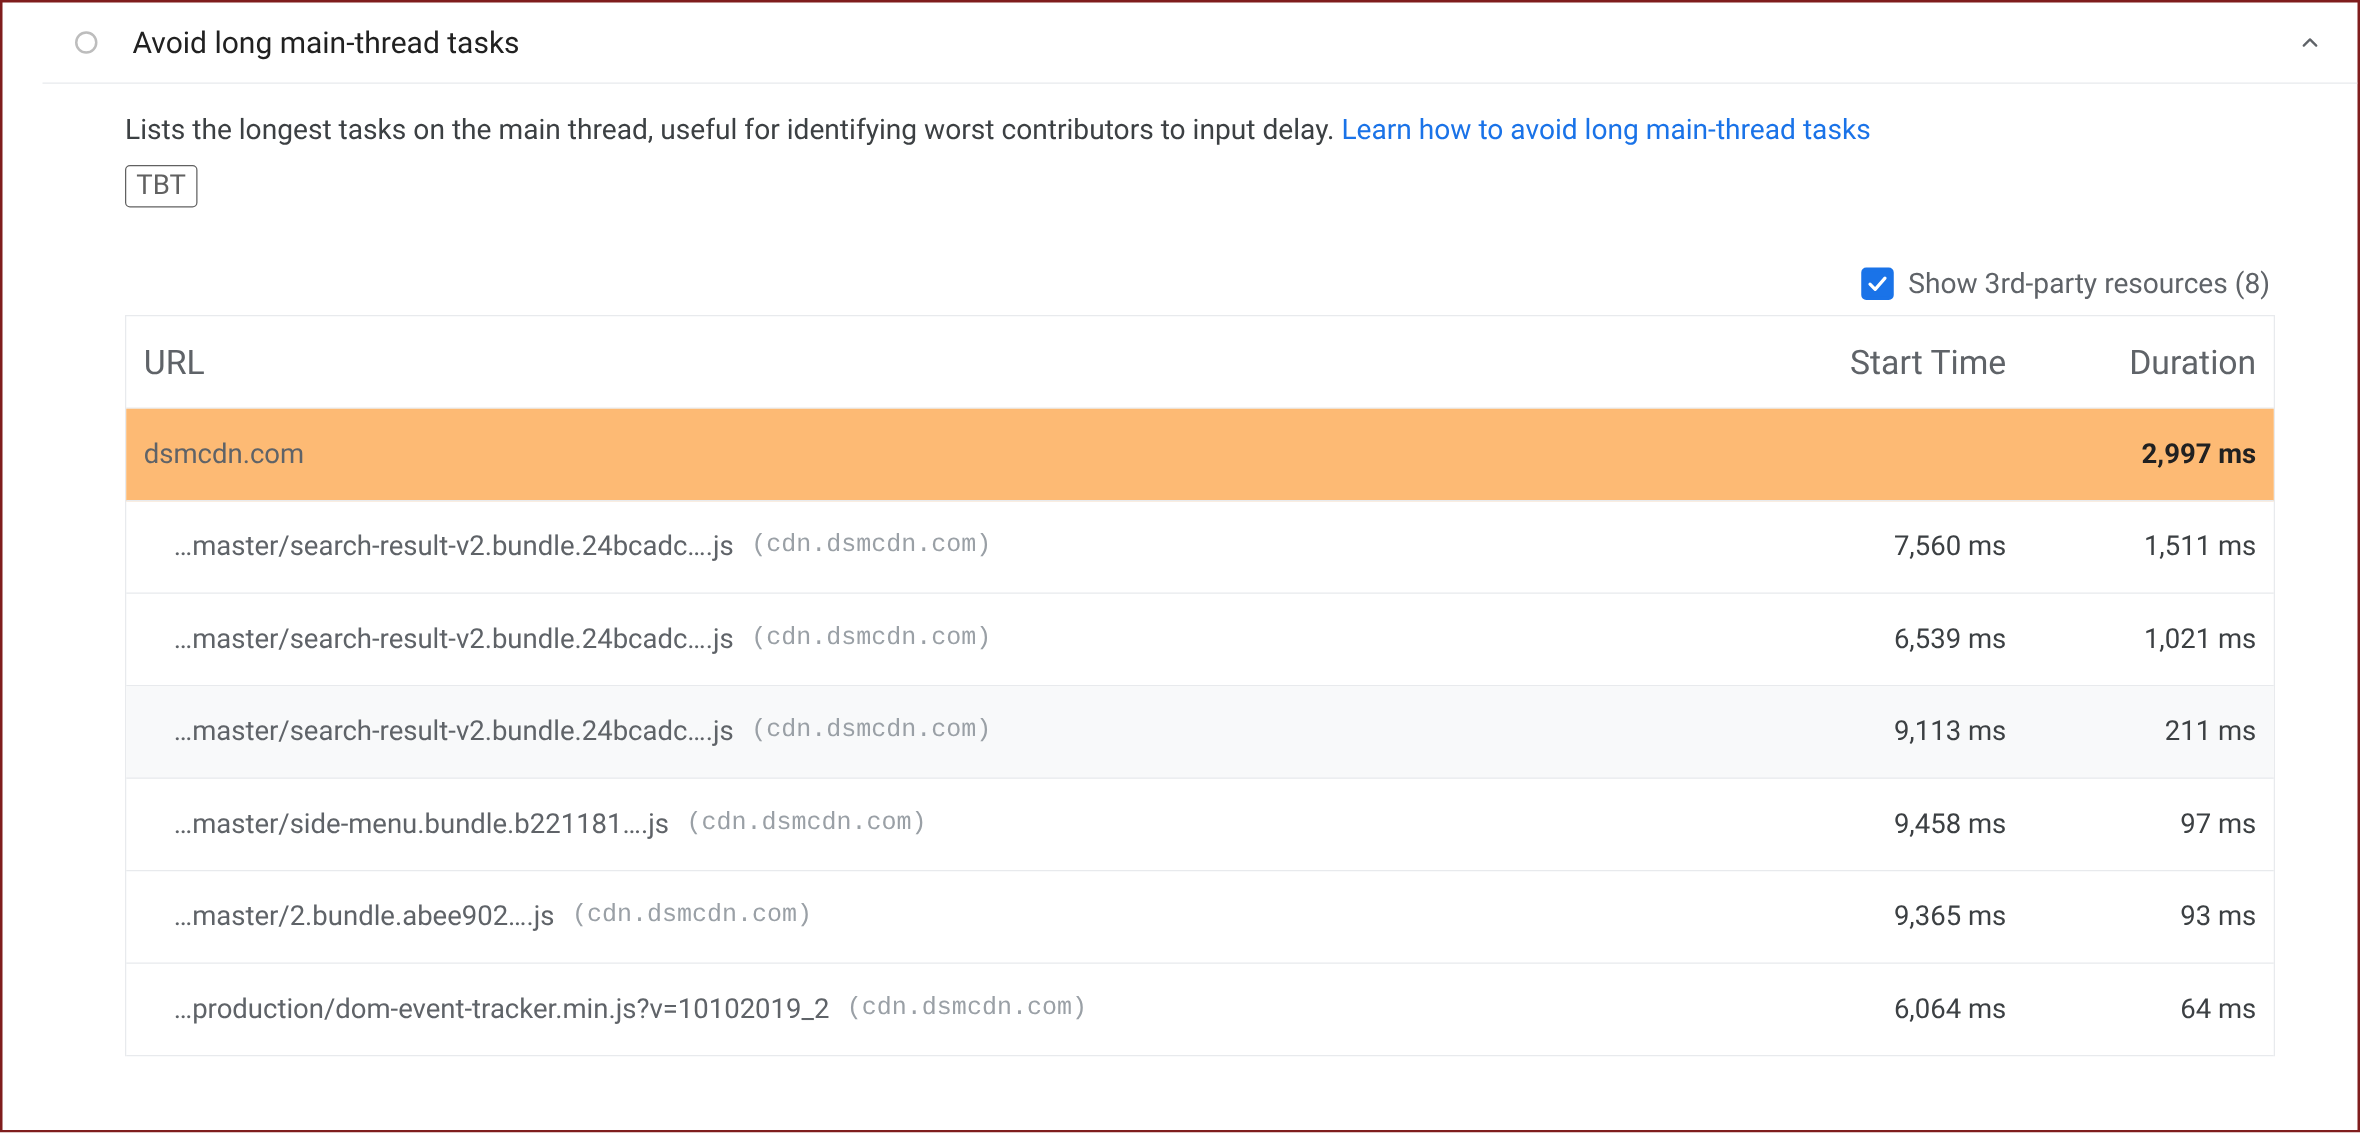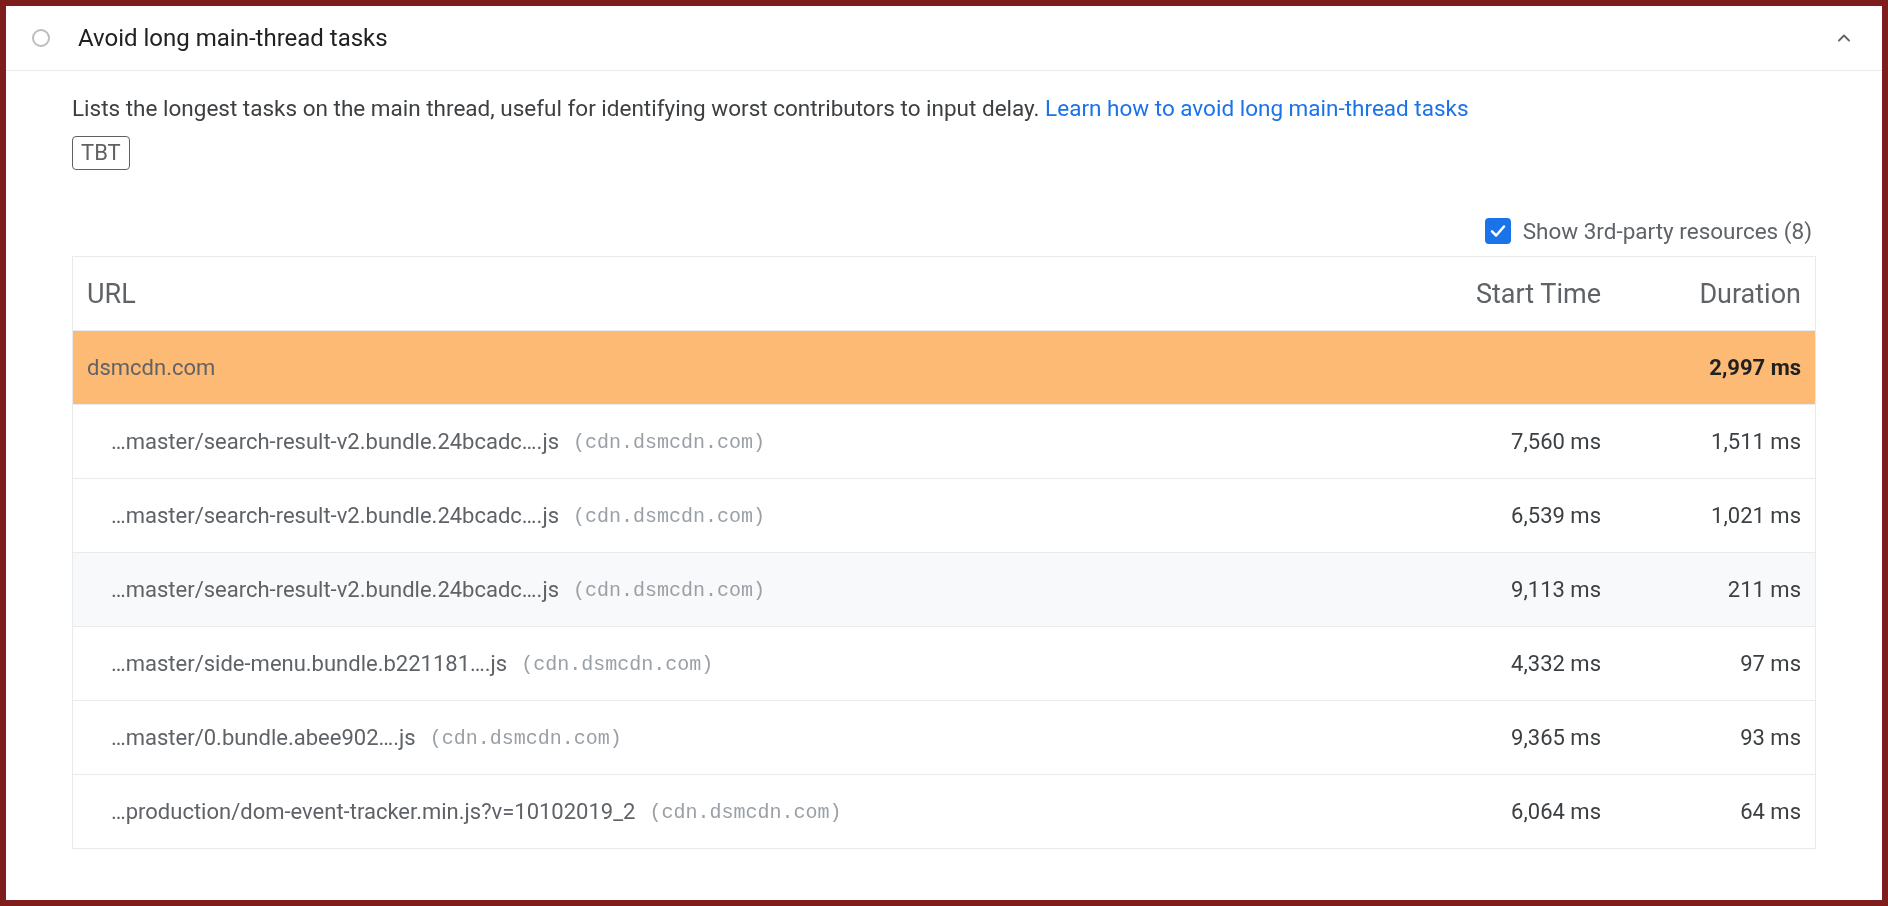--- a/index.html
+++ b/index.html
@@ -3,24 +3,25 @@
 <meta charset="utf-8">
 <style>
   * { box-sizing: border-box; }
   body {
     margin: 0;
     font-family: Roboto, "Helvetica Neue", Arial, sans-serif;
     background: #fff;
     color: #212121;
   }
   .panel {
-    border: 6px solid #7f1d1d;
+    border: 2px solid #7f1d1d;
     width: 1888px;
     height: 906px;
     overflow: hidden;
+    padding-left: 32px;
   }
   .header {
     display: flex;
     align-items: center;
     padding: 18px 28px 18px 26px;
     border-bottom: 1px solid #e8eaed;
   }
   .status-circle {
     width: 18px;
     height: 18px;
@@ -115,21 +116,21 @@
     border-bottom: 1px solid #e8eaed;
     gap: 24px;
   }
   .group-name { color: #5f6368; }
   .group-total { font-weight: 700; color: #212121; }
   .data-row {
     height: 74px;
     border-bottom: 1px solid #e8eaed;
   }
   .data-row.alt { background: #f8f9fa; }
-  .url-cell { display:flex; align-items:flex-end; overflow:hidden; white-space:nowrap; }
+  .url-cell { display:flex; align-items:flex-start; overflow:hidden; white-space:nowrap; }
   .indent { width: 24px; flex-shrink:0; }
   .path { color: #5f6368; }
   .origin { color: #9aa0a6; margin-left: 14px; font-size: 20px; font-family: Liberation Mono, monospace; }
   .num { color: #3c4043; }
 </style>
 </head>
 <body>
 
 <div class="panel">
 
@@ -198,27 +199,27 @@
             </div>
             <div class="td-right num">9,113 ms</div>
             <div class="td-right num">211 ms</div>
           </div>
           <div class="row data-row">
             <div class="url-cell">
               <span class="indent"></span>
               <span class="path">…master/side-menu.bundle.b221181….js</span>
               <span class="origin">(cdn.dsmcdn.com)</span>
             </div>
-            <div class="td-right num">4,332 ms</div>
+            <div class="td-right num">9,458 ms</div>
             <div class="td-right num">97 ms</div>
           </div>
           <div class="row data-row">
             <div class="url-cell">
               <span class="indent"></span>
-              <span class="path">…master/0.bundle.abee902….js</span>
+              <span class="path">…master/2.bundle.abee902….js</span>
               <span class="origin">(cdn.dsmcdn.com)</span>
             </div>
             <div class="td-right num">9,365 ms</div>
             <div class="td-right num">93 ms</div>
           </div>
           <div class="row data-row">
             <div class="url-cell">
               <span class="indent"></span>
               <span class="path">…production/dom-event-tracker.min.js?v=10102019_2</span>
               <span class="origin">(cdn.dsmcdn.com)</span>

